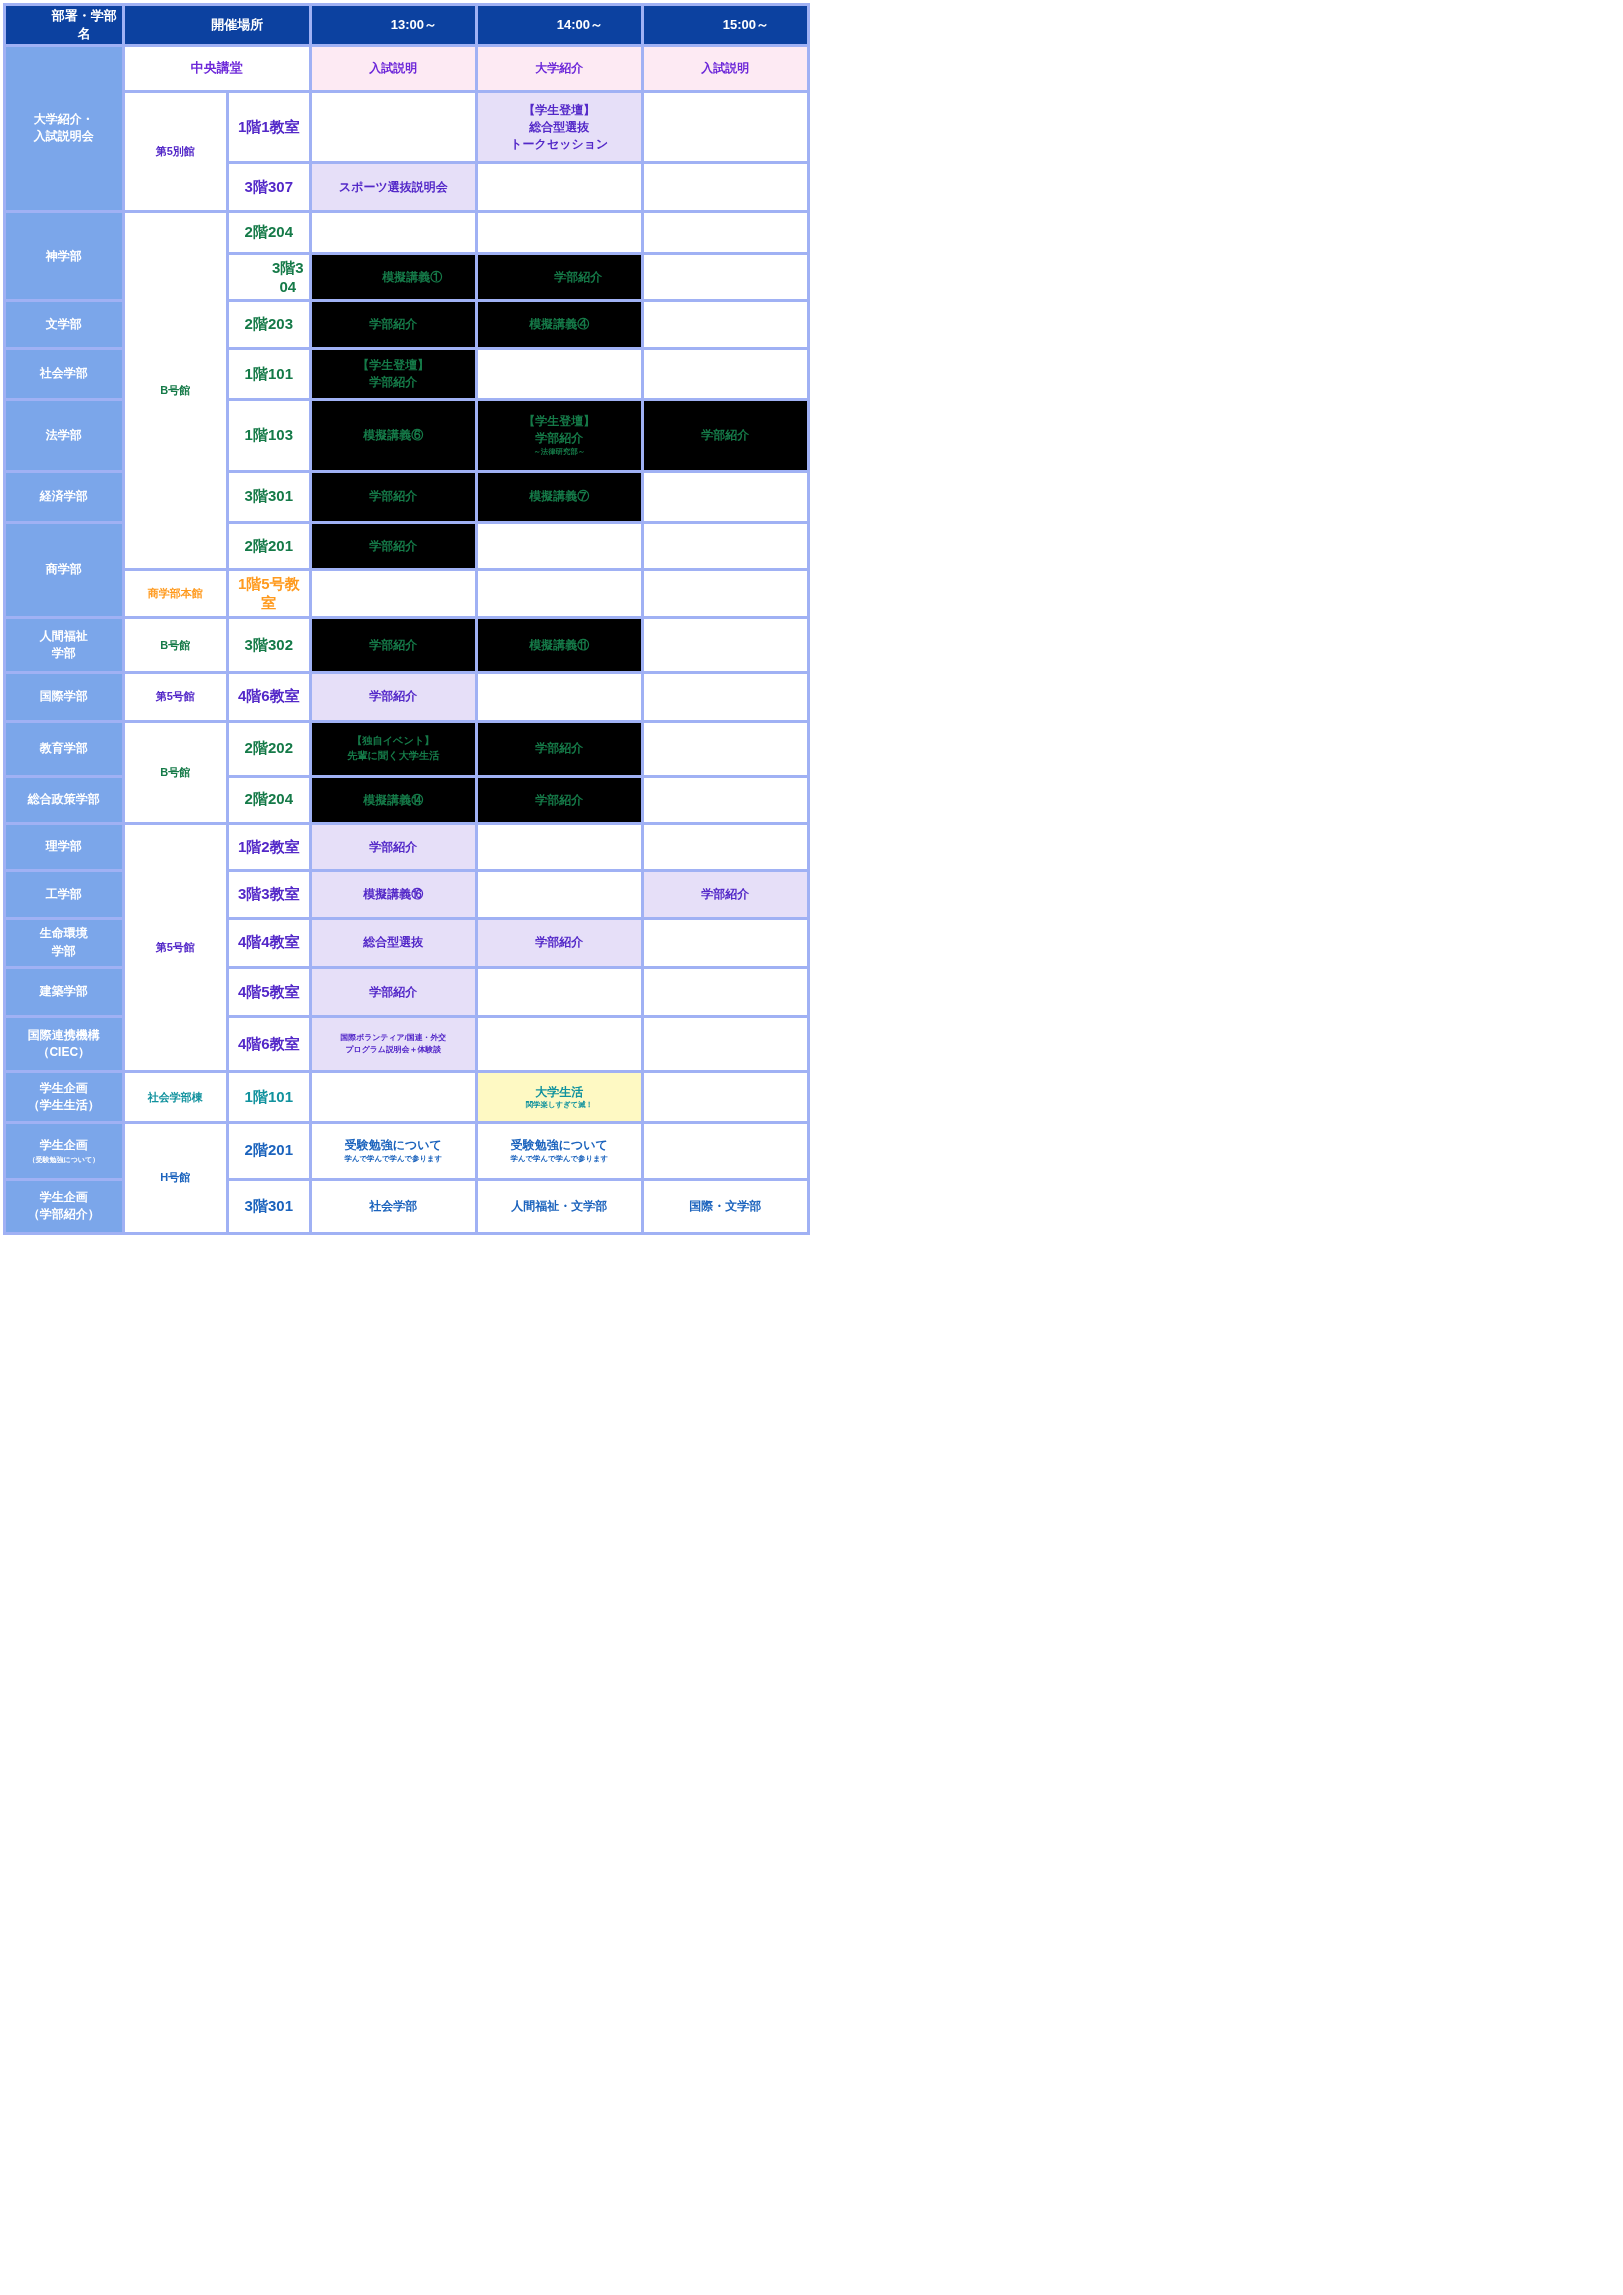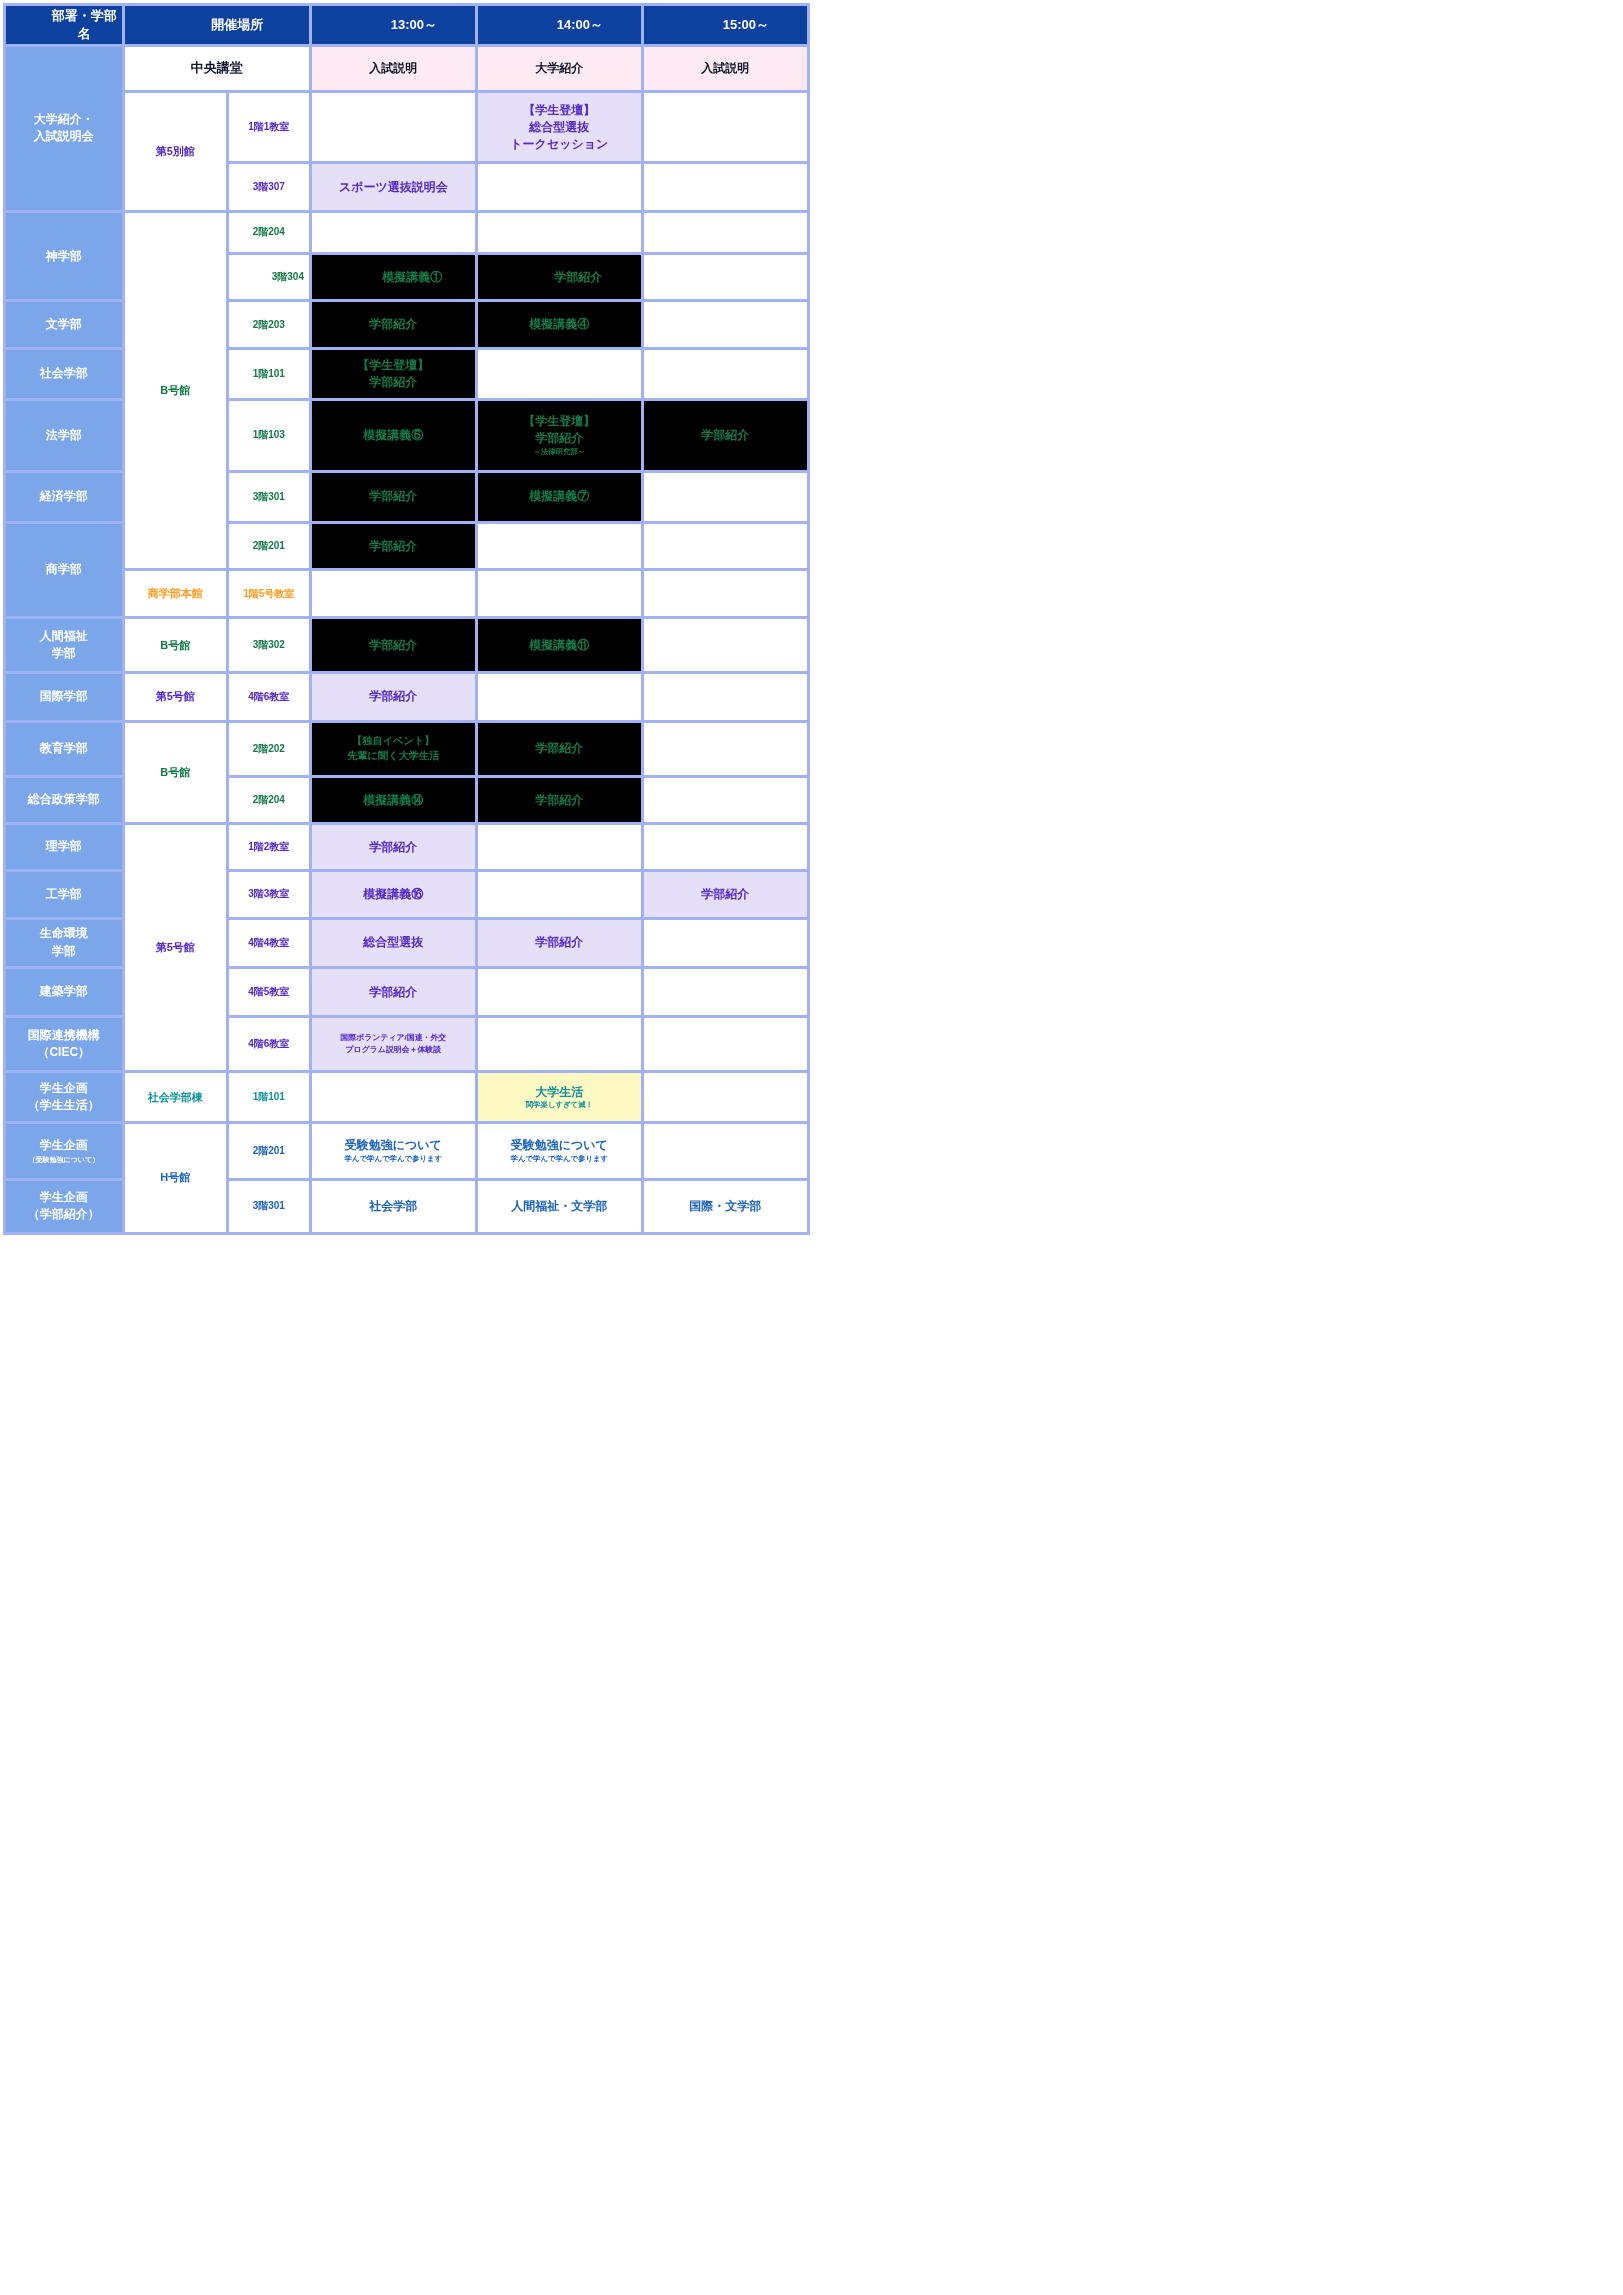--- a/index.html
+++ b/index.html
@@ -16,24 +16,24 @@
     background:#ffffff;
     text-align:center;
     vertical-align:middle;
     padding:0.9px 1.9px;
     overflow:hidden;
     word-break:break-all;
   }
   td.hd{background:#0c41a0;color:#ffffff;font-size:13px;}
   td.fac{background:#7ba6ea;color:#ffffff;font-size:12px;line-height:1.45;}
   td.bldg{font-size:11px;}
-  td.room{font-size:10px;}
+  td.room{font-size:15px;}
   td.ev{font-size:12px;line-height:1.4;}
   td.big{font-size:13px;}
-  .c-pink{color:#0f172a;}
+  .c-pink{color:#6d28d9;}
   .c-purple{color:#5328c8;}
   .c-green{color:#157a48;}
   .c-orange{color:#ff9a1e;}
   .c-teal{color:#11929e;}
   .c-blue{color:#1b63bd;}
   .bg-pink{background:#fdeaf3;}
   .bg-lav{background:#e6dff8;}
   .bg-green{background:#000000;}
   .bg-cyan{background:#fef9c3;}
   .bg-blue{background:#ffffff;}

